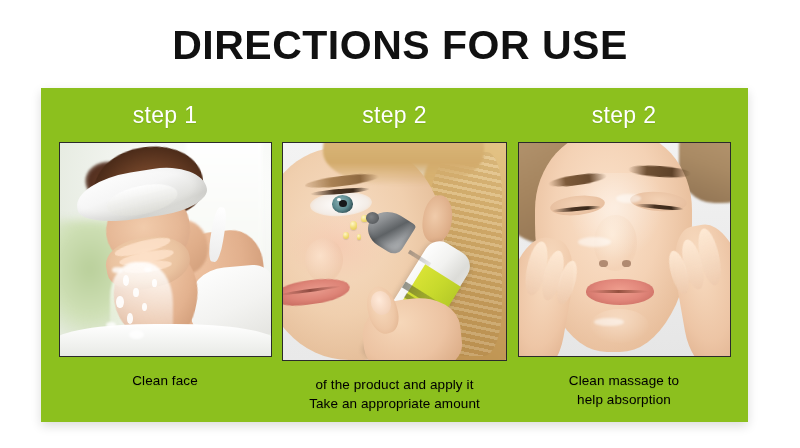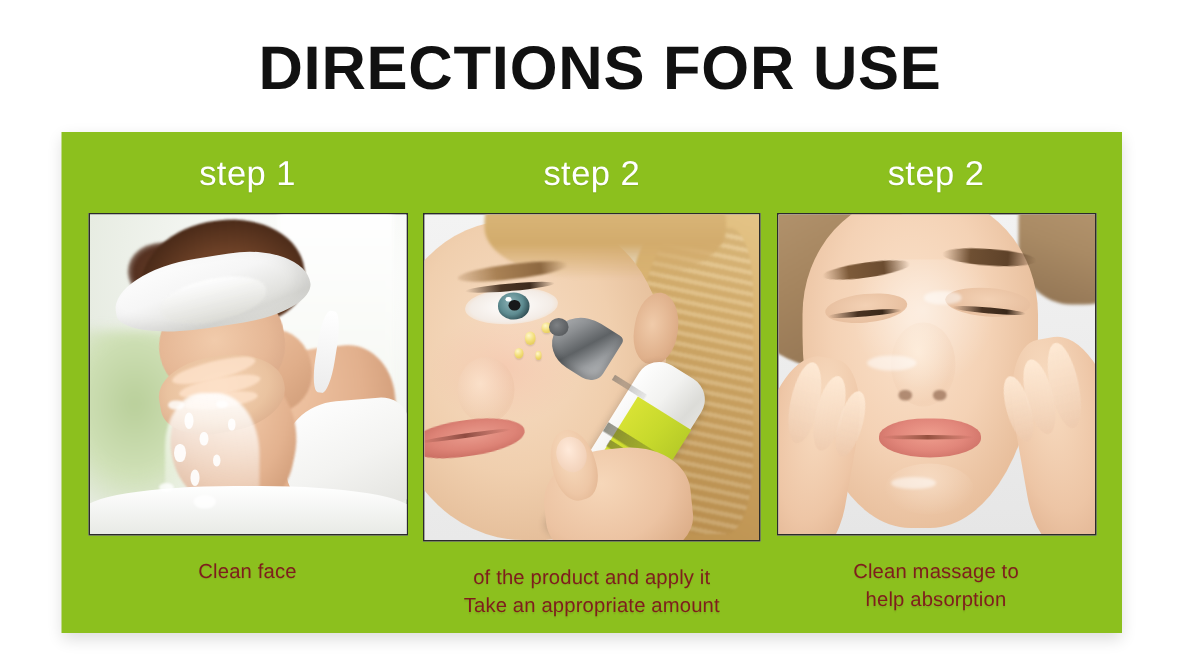--- a/index.html
+++ b/index.html
@@ -68,21 +68,21 @@
     overflow:hidden;
     position:relative;
   }
   .frame-1 { width:213px; height:215px; }
   .frame-2 { width:225px; height:219px; }
   .frame-3 { width:213px; height:215px; }
 
   .photo { position:absolute; inset:0; }
 
   .caption {
-    color:#7f1d1d;
+    color:#000000;
     font-size:13.5px;
     line-height:1.38;
     text-align:center;
     margin-top:15px;
     font-weight:400;
     letter-spacing:0.1px;
     text-shadow:0 1px 1px rgba(0,0,0,0.08);
   }
   .caption span { display:block; }
 

